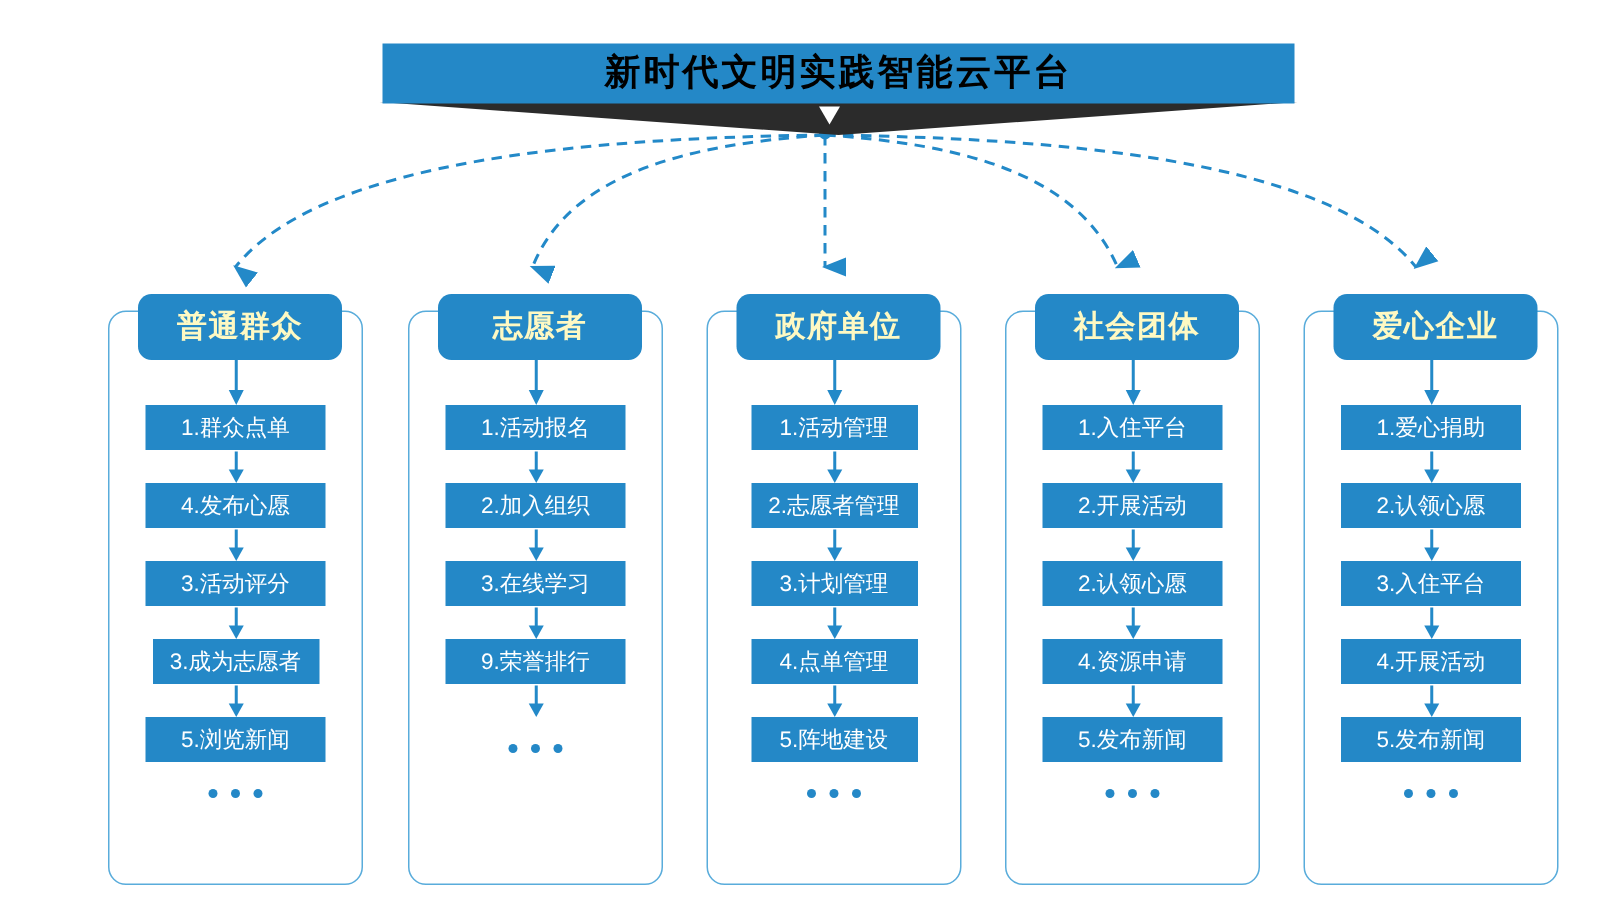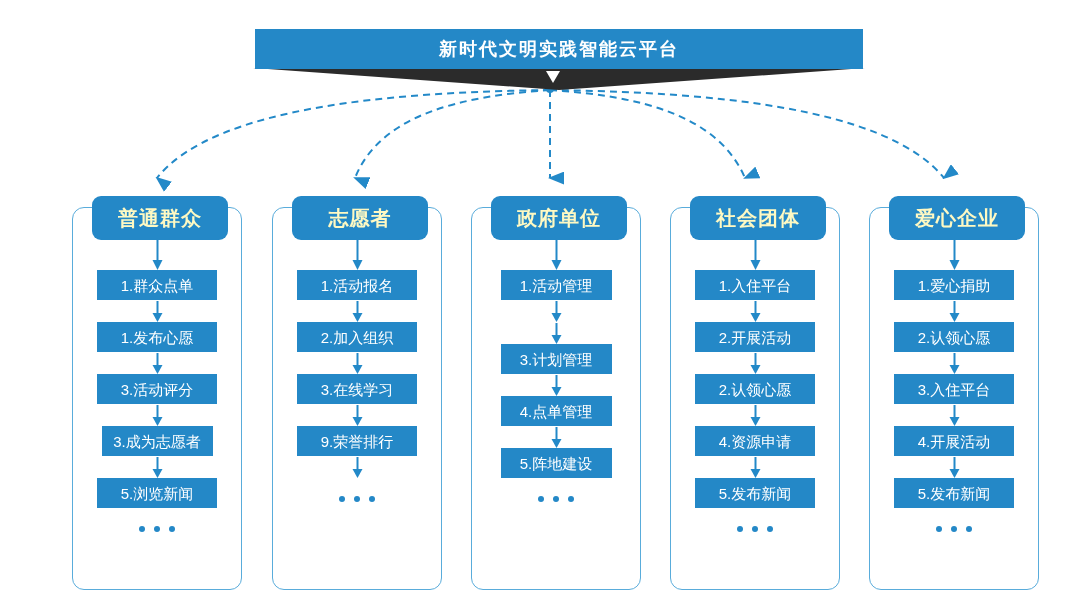--- a/index.html
+++ b/index.html
@@ -27,22 +27,22 @@
     top: 29px;
     width: 608px;
     height: 40px;
     background: #2488C7;
     display: flex;
     align-items: center;
     justify-content: center;
     z-index: 5;
   }
   #title-text {
-    color: #ffffff;
-    font-size: 18px;
+    color: #000000;
+    font-size: 24px;
     font-weight: bold;
     letter-spacing: 2px;
     line-height: 1;
     white-space: nowrap;
   }
   #banner-shadow {
     position: absolute;
     left: 253px;
     top: 68px;
     width: 612px;
@@ -209,21 +209,21 @@
             <polygon points="0.5,20 10.5,20 5.5,30" fill="#2389C8"></polygon>
           </svg>
         <div class="step-box">
             <span class="step-label">1.群众点单</span>
           </div>
         <svg class="step-arrow" viewBox="0 0 11 22">
             <line x1="5.5" y1="1" x2="5.5" y2="14" stroke="#2389C8" stroke-width="2"></line>
             <polygon points="0.5,13 10.5,13 5.5,22" fill="#2389C8"></polygon>
           </svg>
         <div class="step-box">
-            <span class="step-label">1.发布心愿</span>
+            <span class="step-label">4.发布心愿</span>
           </div>
         <svg class="step-arrow" viewBox="0 0 11 22">
             <line x1="5.5" y1="1" x2="5.5" y2="14" stroke="#2389C8" stroke-width="2"></line>
             <polygon points="0.5,13 10.5,13 5.5,22" fill="#2389C8"></polygon>
           </svg>
         <div class="step-box">
             <span class="step-label">3.活动评分</span>
           </div>
         <svg class="step-arrow" viewBox="0 0 11 22">
             <line x1="5.5" y1="1" x2="5.5" y2="14" stroke="#2389C8" stroke-width="2"></line>
@@ -303,20 +303,23 @@
             <line x1="5.5" y1="0" x2="5.5" y2="21" stroke="#2389C8" stroke-width="2"></line>
             <polygon points="0.5,20 10.5,20 5.5,30" fill="#2389C8"></polygon>
           </svg>
         <div class="step-box wide">
             <span class="step-label">1.活动管理</span>
           </div>
         <svg class="step-arrow" viewBox="0 0 11 22">
             <line x1="5.5" y1="1" x2="5.5" y2="14" stroke="#2389C8" stroke-width="2"></line>
             <polygon points="0.5,13 10.5,13 5.5,22" fill="#2389C8"></polygon>
           </svg>
+        <div class="step-box wide">
+            <span class="step-label">2.志愿者管理</span>
+          </div>
         <svg class="step-arrow" viewBox="0 0 11 22">
             <line x1="5.5" y1="1" x2="5.5" y2="14" stroke="#2389C8" stroke-width="2"></line>
             <polygon points="0.5,13 10.5,13 5.5,22" fill="#2389C8"></polygon>
           </svg>
         <div class="step-box wide">
             <span class="step-label">3.计划管理</span>
           </div>
         <svg class="step-arrow" viewBox="0 0 11 22">
             <line x1="5.5" y1="1" x2="5.5" y2="14" stroke="#2389C8" stroke-width="2"></line>
             <polygon points="0.5,13 10.5,13 5.5,22" fill="#2389C8"></polygon>

